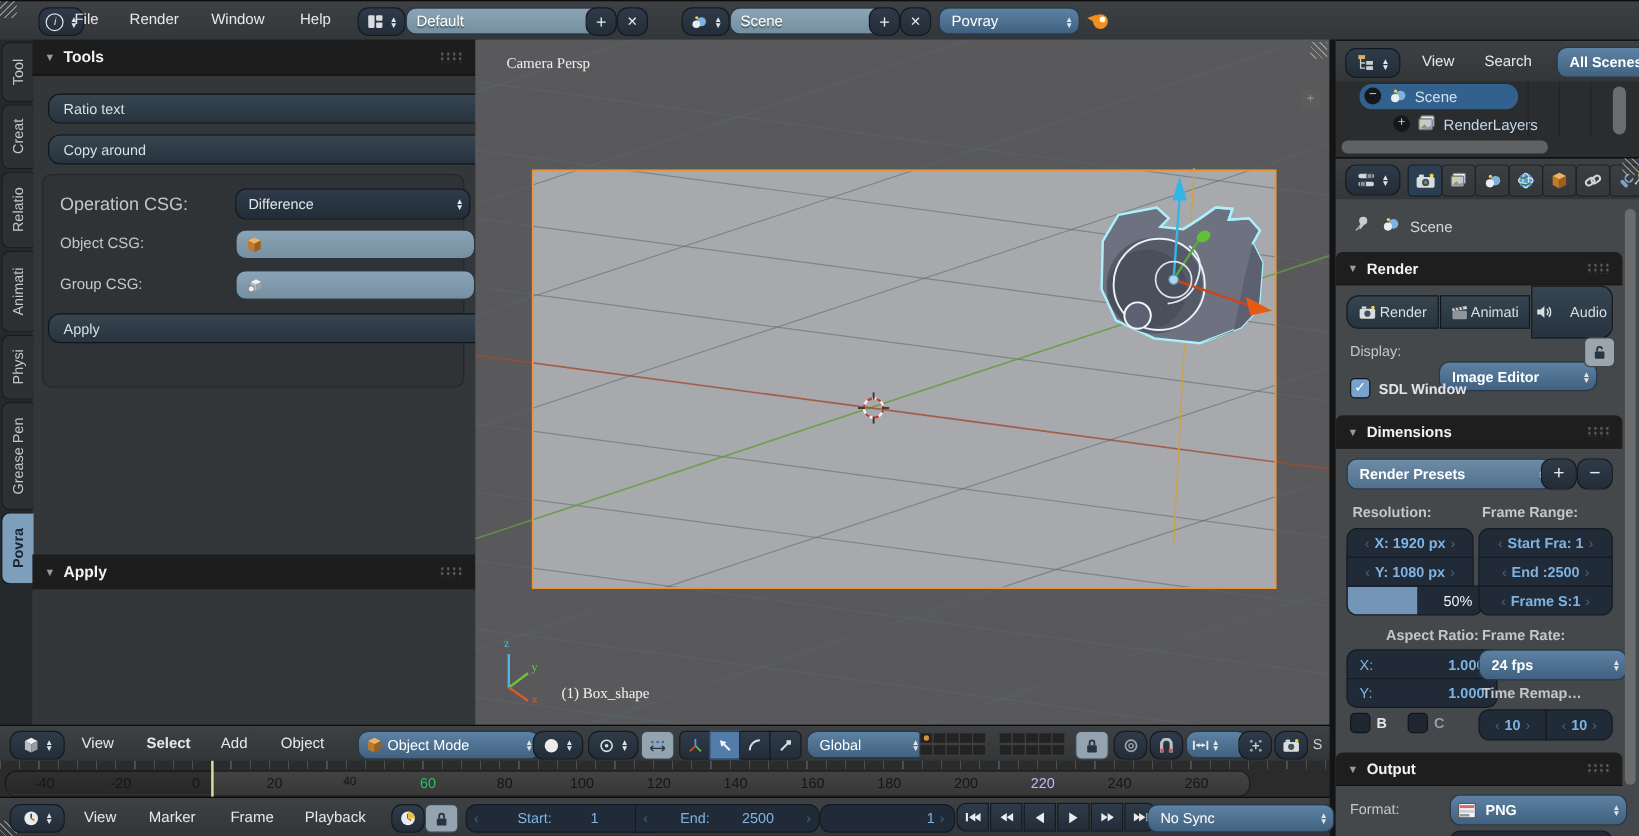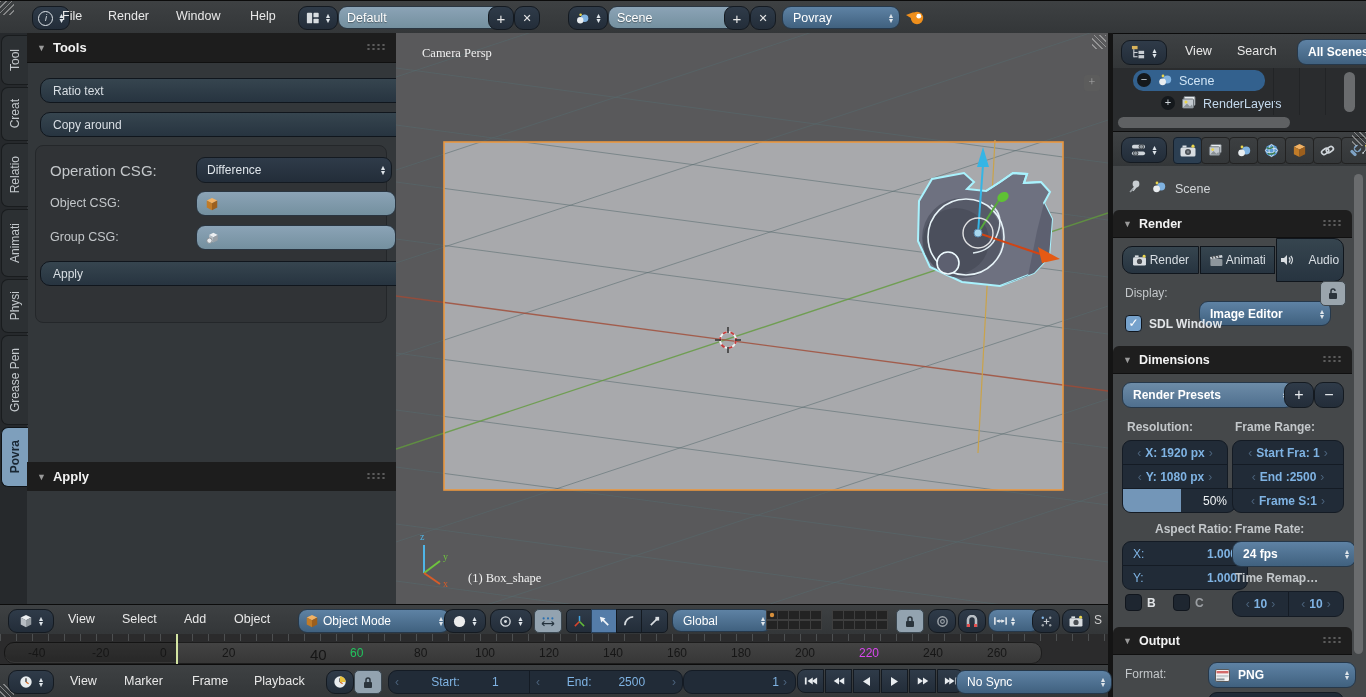--- a/index.html
+++ b/index.html
@@ -288,21 +288,21 @@
           <polygon points="8,1 14,4 8,7 2,4" fill="#eceff1"></polygon>
           <polygon points="2,4 8,7 8,15 2,12" fill="#b7bdc3"></polygon>
           <polygon points="14,4 8,7 8,15 14,12" fill="#949ba1"></polygon>
         </svg>
       <span class="updn">
           <i>▴</i>
           <i>▾</i>
         </span>
     </div>
     <span class="abs menu" style="left:62px;top:7px;">View</span>
-    <span class="abs menu" style="left:116px;top:7px;">Select</span>
+    <span class="abs menu" style="left:116px;top:7px;font-weight:bold;">Select</span>
     <span class="abs menu" style="left:178px;top:7px;">Add</span>
     <span class="abs menu" style="left:228px;top:7px;">Object</span>
 
     <div class="abs dd" style="left:298px;top:4px;width:138px;height:22px;">
       <svg class="ic" width="14" height="14" viewBox="0 0 16 16">
           <polygon points="8,1 14,4 8,7 2,4" fill="#f2b264"></polygon>
           <polygon points="2,4 8,7 8,15 2,12" fill="#c07b28"></polygon>
           <polygon points="14,4 8,7 8,15 14,12" fill="#9c5f1d"></polygon>
         </svg>
       <span class="dd-t">Object Mode</span>
@@ -448,30 +448,30 @@
   </div>
 
   <div class="abs" style="left:0;top:634px;width:1108px;height:30px;background:#2b2b2c;border-bottom:1px solid #121212;">
     <div class="abs" style="left:0;top:0;width:1108px;height:7px;background:repeating-linear-gradient(90deg,#55585a 0 1px,transparent 1px 16px);opacity:.8;"></div>
     <div class="abs" style="left:4px;top:8px;width:1036px;height:20px;background:linear-gradient(#434343,#373737);border:1px solid #1d1d1d;border-radius:10px;"></div>
     <div class="abs" style="left:4px;top:8px;width:172px;height:20px;background:rgba(0,0,0,0.28);border-radius:10px 0 0 10px;"></div>
     <span class="abs tick" style="left: 28px; top: 12px; color: rgb(22, 22, 22); font-size: 12px;">-40</span>
     <span class="abs tick" style="left: 92px; top: 12px; color: rgb(22, 22, 22); font-size: 12px;">-20</span>
     <span class="abs tick" style="left: 160px; top: 12px; color: rgb(22, 22, 22); font-size: 12px;">0</span>
     <span class="abs tick" style="left: 222px; top: 12px; color: rgb(22, 22, 22); font-size: 12px;">20</span>
-    <span class="abs tick" style="left: 286px; top: 12px; color: rgb(22, 22, 22); font-size: 15px; margin-left: 24px;">40</span>
+    <span class="abs tick" style="left: 286px; top: 12px; color: rgb(22, 22, 22); font-size: 10px;">40</span>
     <span class="abs tick" style="left: 350px; top: 12px; color: #22c55e; font-size: 12px;">60</span>
     <span class="abs tick" style="left: 414px; top: 12px; color: rgb(22, 22, 22); font-size: 12px;">80</span>
     <span class="abs tick" style="left: 475px; top: 12px; color: rgb(22, 22, 22); font-size: 12px;">100</span>
     <span class="abs tick" style="left: 539px; top: 12px; color: rgb(22, 22, 22); font-size: 12px;">120</span>
     <span class="abs tick" style="left: 603px; top: 12px; color: rgb(22, 22, 22); font-size: 12px;">140</span>
     <span class="abs tick" style="left: 667px; top: 12px; color: rgb(22, 22, 22); font-size: 12px;">160</span>
     <span class="abs tick" style="left: 731px; top: 12px; color: rgb(22, 22, 22); font-size: 12px;">180</span>
     <span class="abs tick" style="left: 795px; top: 12px; color: rgb(22, 22, 22); font-size: 12px;">200</span>
-    <span class="abs tick" style="left: 859px; top: 12px; color: #d946ef; font-size: 12px;">220</span>
+    <span class="abs tick" style="left: 859px; top: 12px; color: #c4b5fd; font-size: 12px;">220</span>
     <span class="abs tick" style="left: 923px; top: 12px; color: rgb(22, 22, 22); font-size: 12px;">240</span>
     <span class="abs tick" style="left: 987px; top: 12px; color: rgb(22, 22, 22); font-size: 12px;">260</span>
     <div class="abs" style="left:176px;top:0;width:2px;height:30px;background:#d3e4a2;"></div>
   </div>
 
   <div class="abs hdrbar" style="left:0;top:664px;width:1108px;height:33px;border-bottom:none;">
     <div class="corner" style="left:0;bottom:0;transform:scaleY(-1);"></div>
     <div class="abs pill" style="left:8px;top:5px;width:44px;height:22px;">
       <svg class="ic" width="14" height="14" viewBox="0 0 16 16">
           <circle cx="8" cy="8" r="6.5" fill="#e8ecef"></circle>

